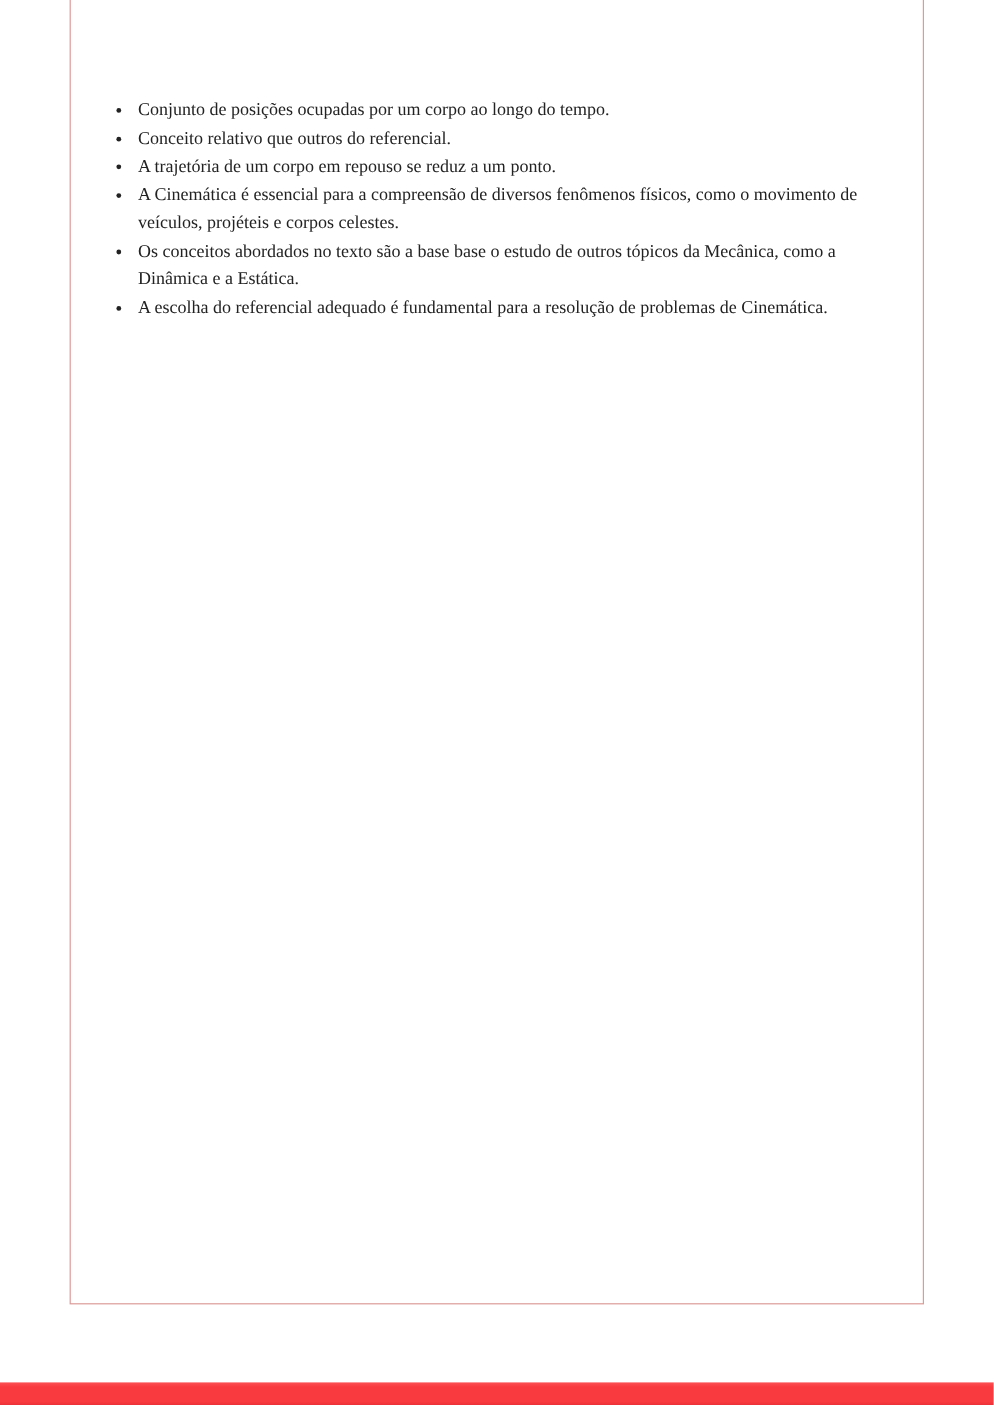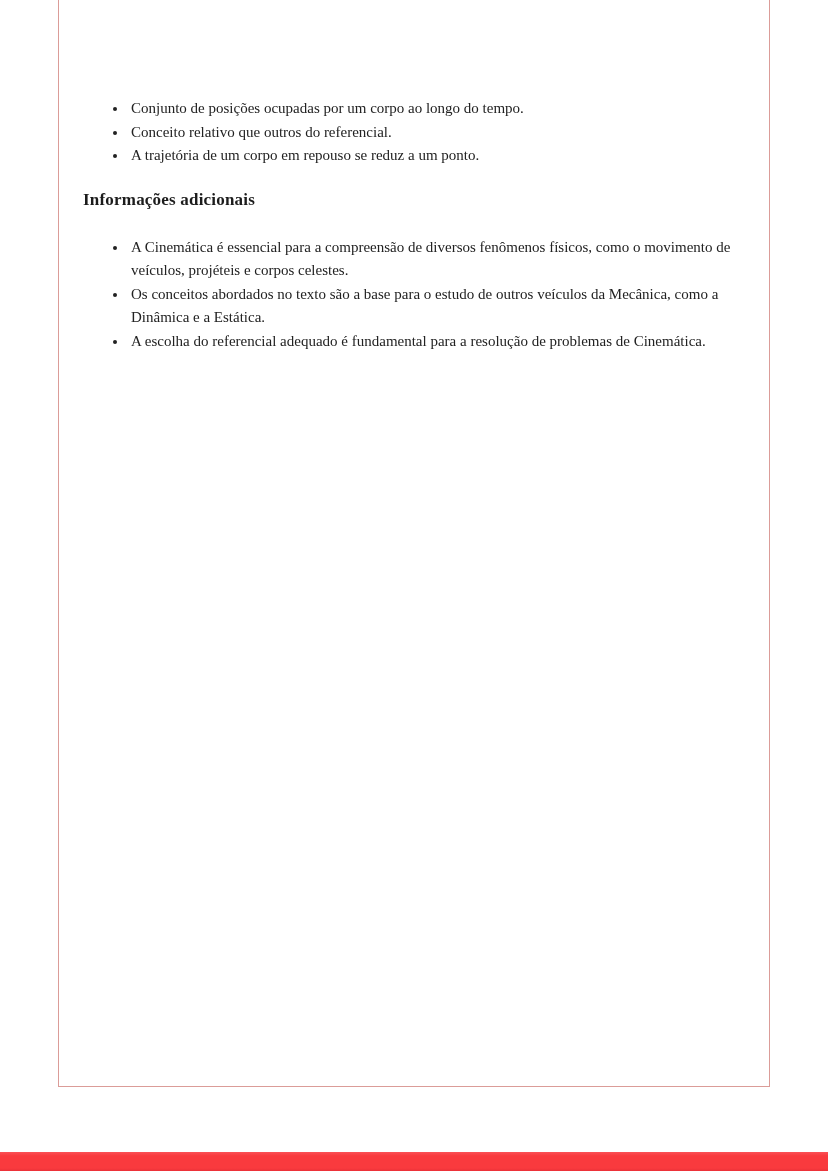--- a/index.html
+++ b/index.html
@@ -35,21 +35,21 @@
   }
   .additional-heading {
     font-size: 17px;
     line-height: 24px;
     font-weight: bold;
     color: #1c1c1c;
     letter-spacing: 0.2px;
     margin: 20px 0 24px 0;
   }
   ul.bullet-list {
-    margin: 16px;
+    margin: 0;
     padding: 0 0 0 29px;
     list-style: disc outside;
     font-size: 15px;
     line-height: 23.5px;
     color: #222222;
     width: 630px;
     box-sizing: content-box;
   }
   ul.bullet-list li {
     margin: 0;
@@ -71,25 +71,24 @@
 
   <div class="content-frame">
 
 
     <ul class="bullet-list">
         <li>Conjunto de posições ocupadas por um corpo ao longo do tempo.</li>
         <li>Conceito relativo que outros do referencial.</li>
         <li>A trajetória de um corpo em repouso se reduz a um ponto.</li>
       </ul>
 
-    <h2 class="additional-heading">Informações adicionais</h2>
 
     <ul class="bullet-list">
         <li>A Cinemática é essencial para a compreensão de diversos fenômenos físicos, como o movimento de veículos, projéteis e corpos celestes.</li>
-        <li>Os conceitos abordados no texto são a base para o estudo de outros veículos da Mecânica, como a Dinâmica e a Estática.</li>
+        <li>Os conceitos abordados no texto são a base base o estudo de outros tópicos da Mecânica, como a Dinâmica e a Estática.</li>
         <li>A escolha do referencial adequado é fundamental para a resolução de problemas de Cinemática.</li>
       </ul>
 
   </div>
 
   <div class="bottom-bar"></div>
 
 </div>
 
 </body></html>

